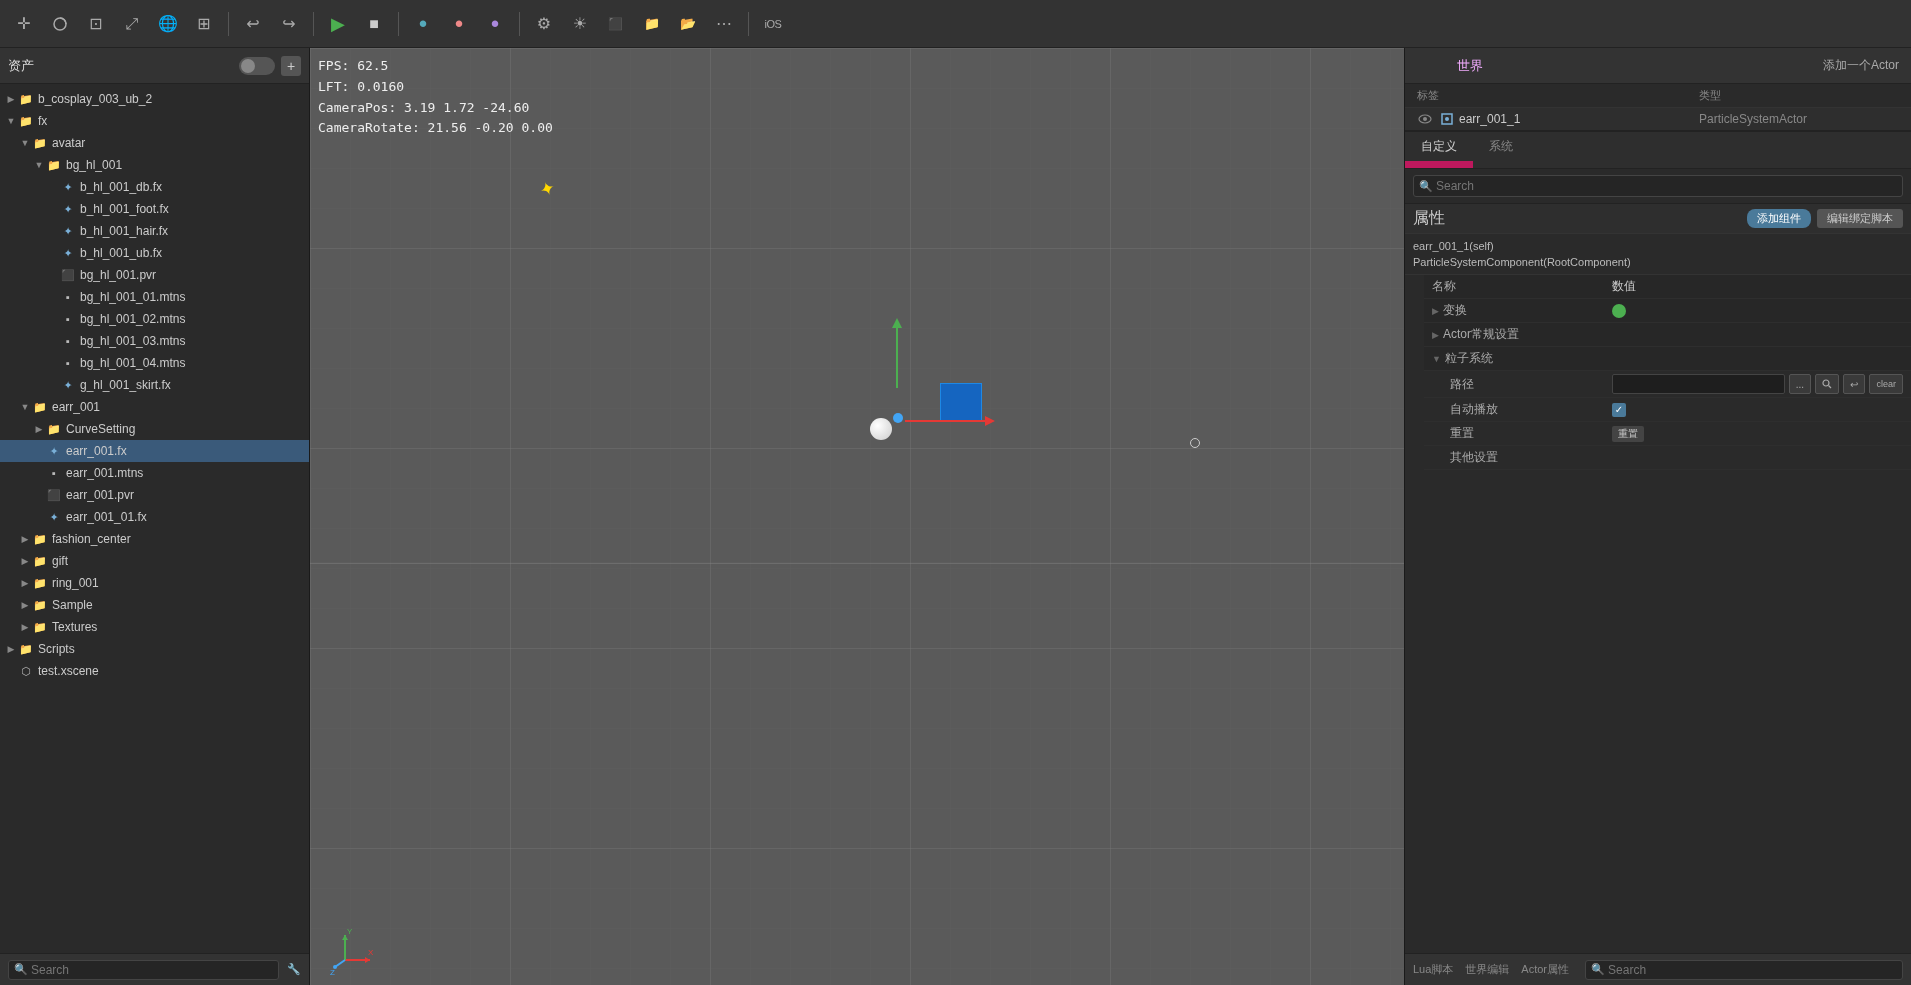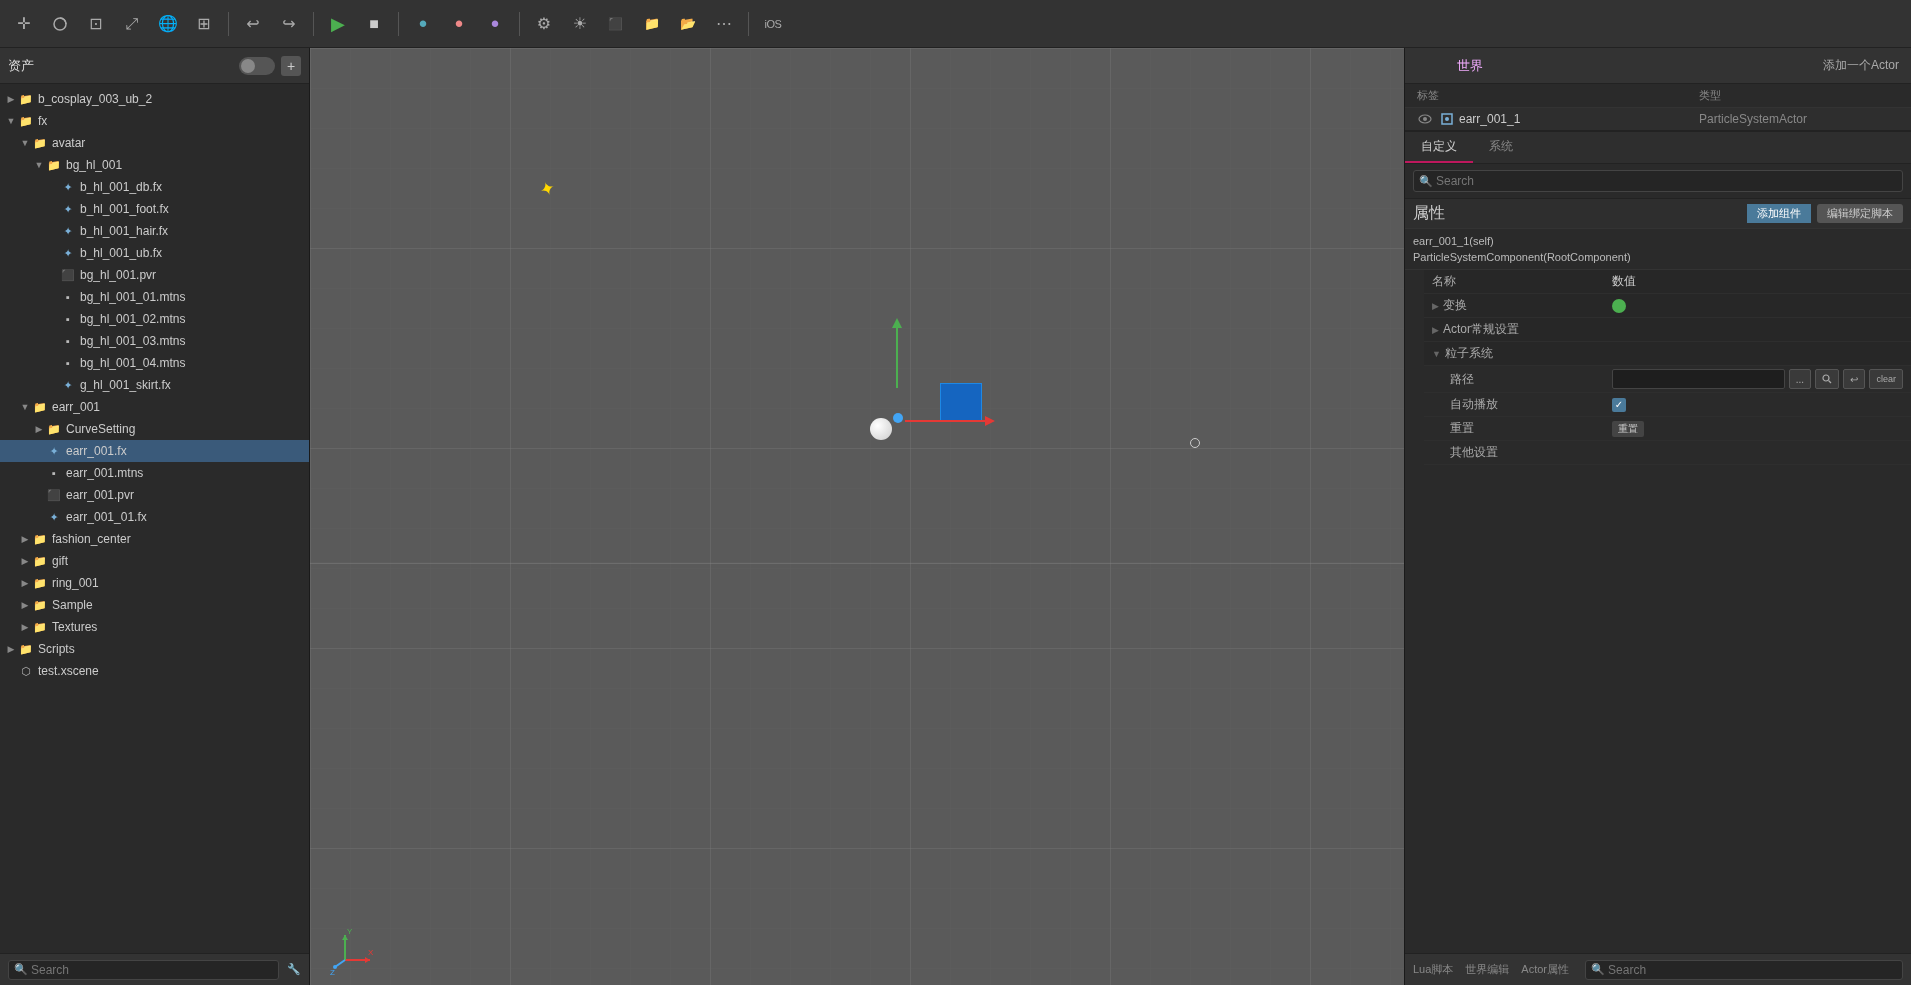--- a/index.html
+++ b/index.html
@@ -304,21 +304,21 @@
     }
     .tab-item {
       padding: 6px 16px;
       font-size: 12px;
       color: #888;
       cursor: pointer;
       border-bottom: 2px solid transparent;
     }
     .tab-item.active {
       color: #ccc;
-      border-bottom: 2px solid #be185d;
+      border-bottom: 7px solid #be185d;
     }
 
     
     #right-search {
       padding: 6px 8px;
       background: #2a2a2a;
       border-bottom: 1px solid #222;
     }
     .right-search-input {
       width: 100%;
@@ -354,21 +354,21 @@
       border-bottom: 1px solid #333;
     }
     .prop-section-title {
       font-size: 16px;
       color: #ccc;
       flex: 1;
     }
     .prop-add-btn {
       padding: 2px 10px;
       background: #4a7a9a;
-      border-radius: 0;
+      border-radius: 8px;
       font-size: 11px;
       color: #fff;
       cursor: pointer;
     }
     .prop-edit-btn {
       padding: 2px 10px;
       background: #555;
       border-radius: 3px;
       font-size: 11px;
       color: #ccc;
@@ -763,20 +763,26 @@
         <pattern id="grid-large" width="200" height="200" patternUnits="userSpaceOnUse">
           <rect width="200" height="200" fill="url(#grid-small)"></rect>
           <path d="M 200 0 L 0 0 0 200" fill="none" stroke="#777" stroke-width="0.7"></path>
         </pattern>
       </defs>
       <rect width="100%" height="100%" fill="url(#grid-large)"></rect>
 
       <line x1="0" y1="55%" x2="100%" y2="55%" stroke="#888" stroke-width="0.5"></line>
     </svg>
 
+    <div id="viewport-info">
+      <div>FPS: 62.5</div>
+      <div>LFT: 0.0160</div>
+      <div>CameraPos: 3.19  1.72  -24.60</div>
+      <div>CameraRotate: 21.56  -0.20  0.00</div>
+    </div>
 
     <div style="position:absolute; top:130px; left:230px; color:#ffd700; font-size:18px; transform:rotate(-20deg);">✦</div>
 
     <div style="position:absolute; top:310px; left:580px;">
 
       <div style="width:22px;height:22px;border-radius:50%;background:radial-gradient(circle at 35% 35%, #fff, #ccc);position:absolute;top:60px;left:-20px;"></div>
 
       <div style="width:42px;height:38px;background:#1565c0;position:absolute;top:25px;left:50px;border:1px solid #1e88e5;"></div>
 
       <div style="position:absolute;top:-30px;left:6px;">

